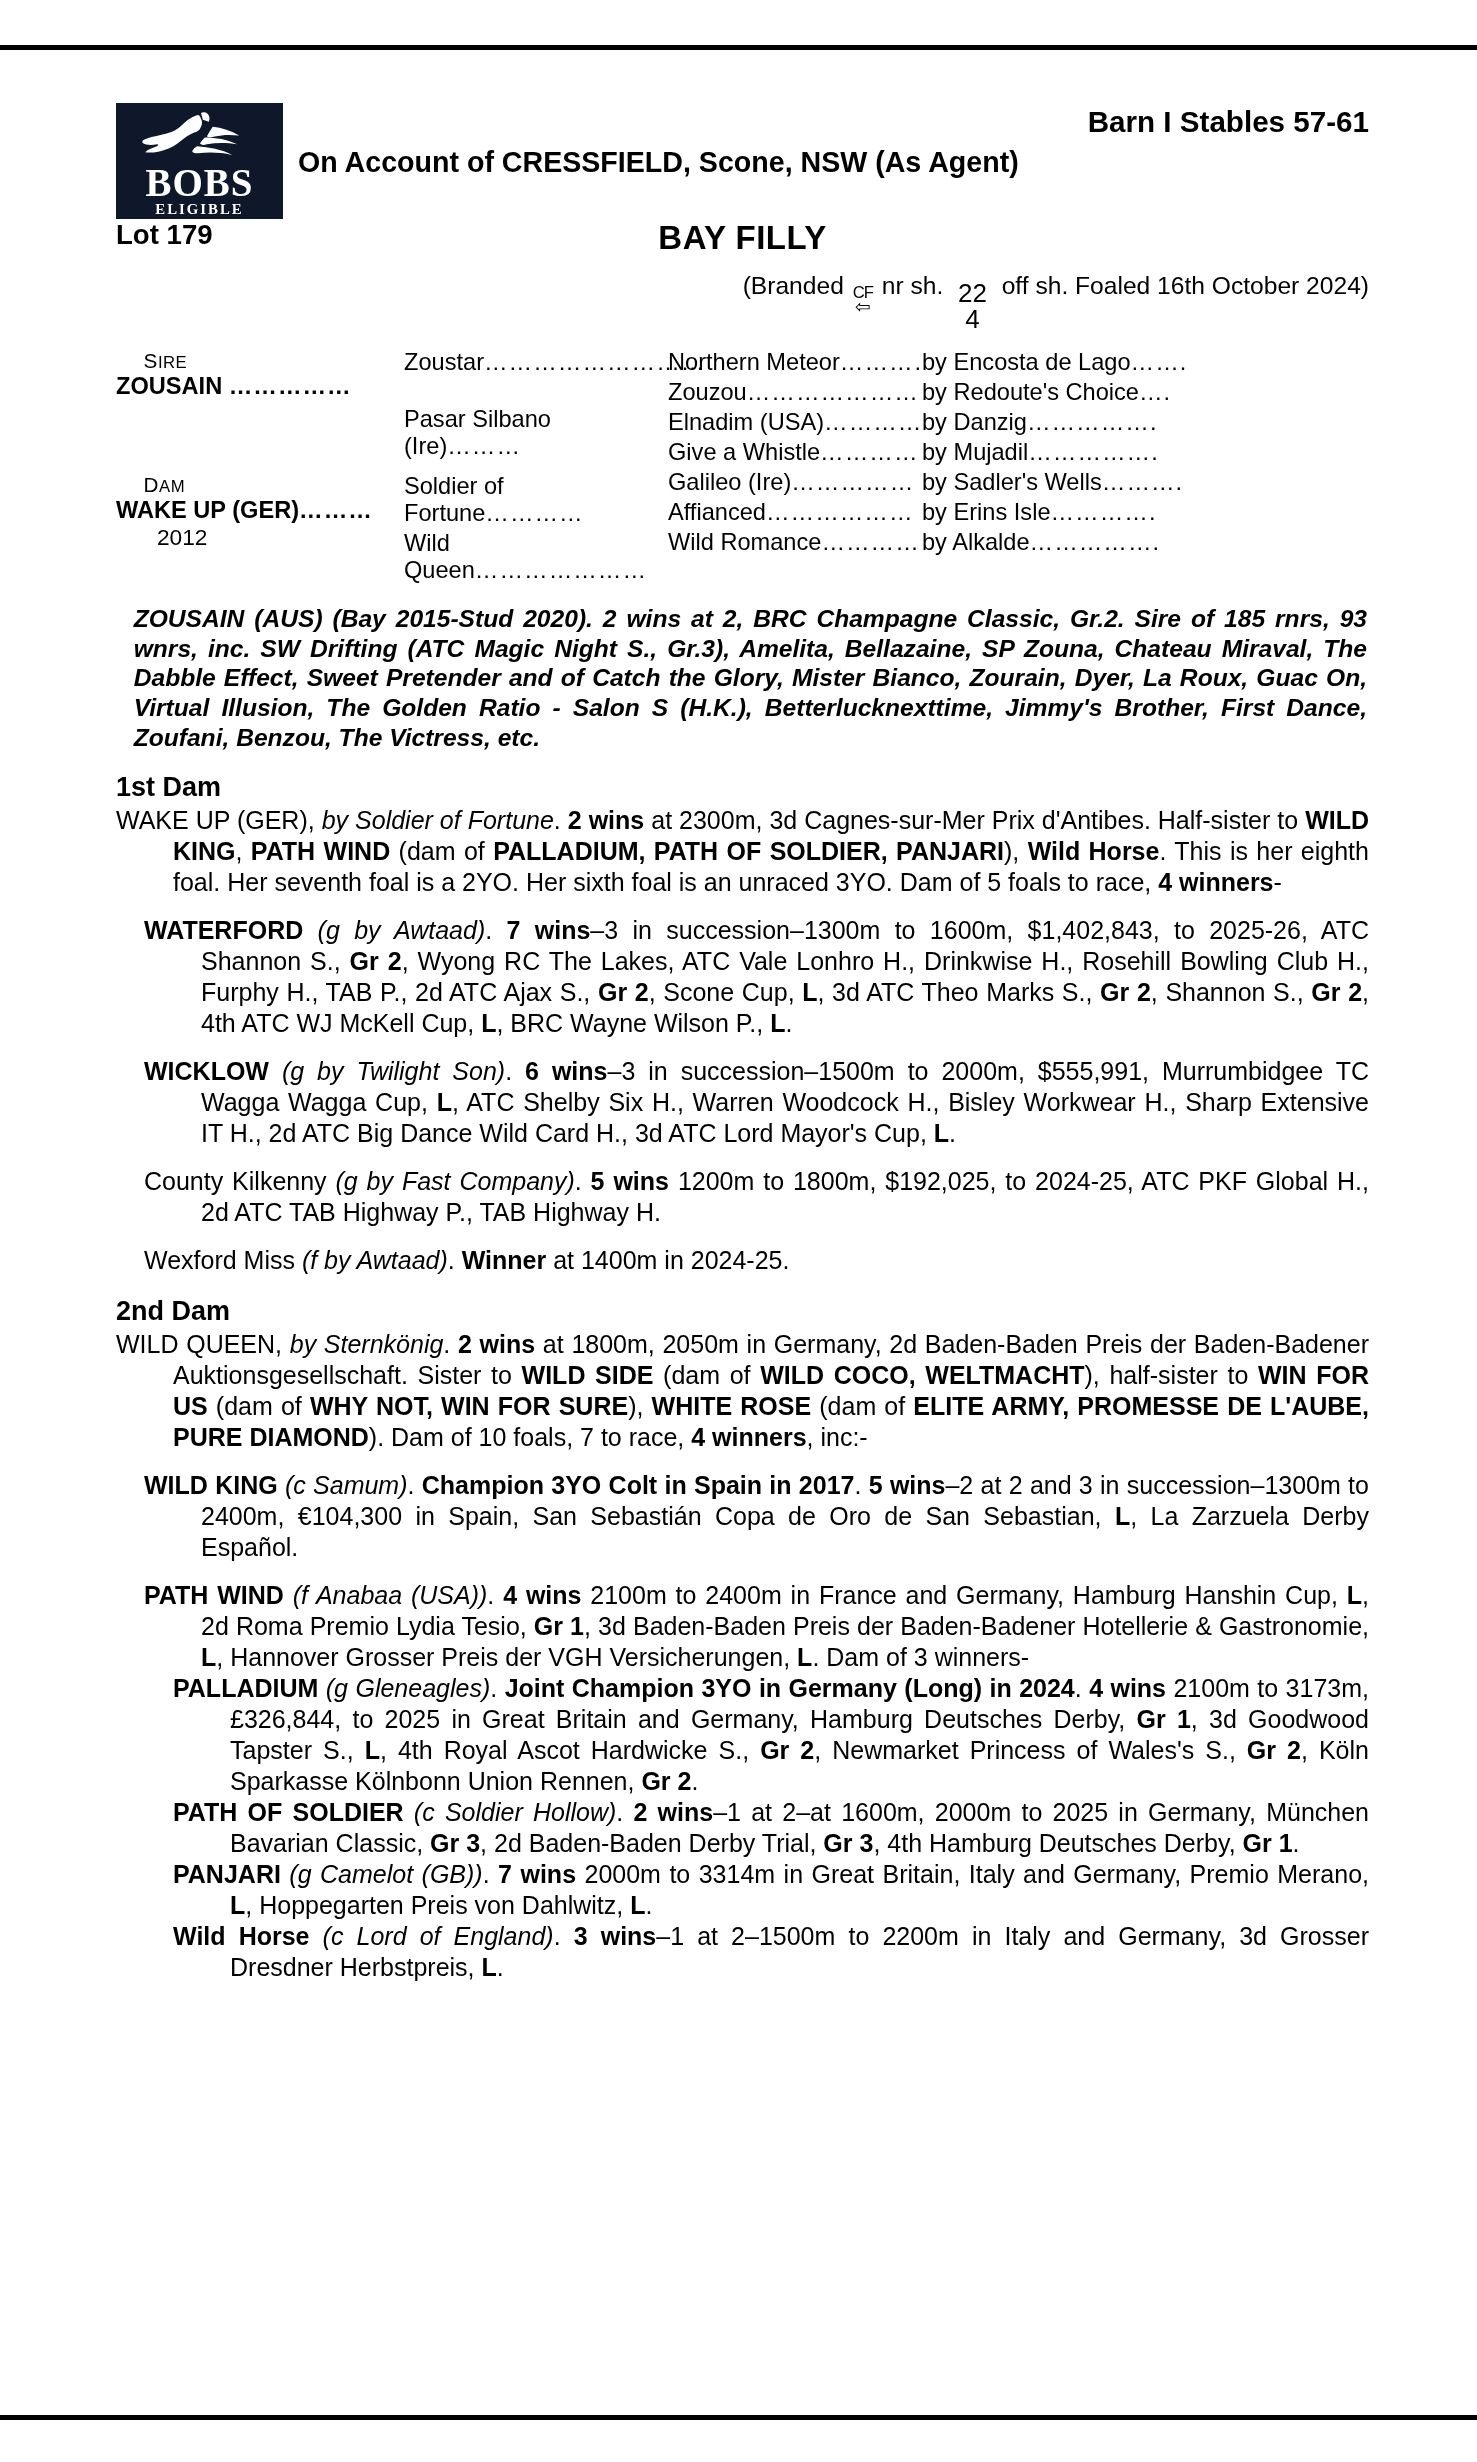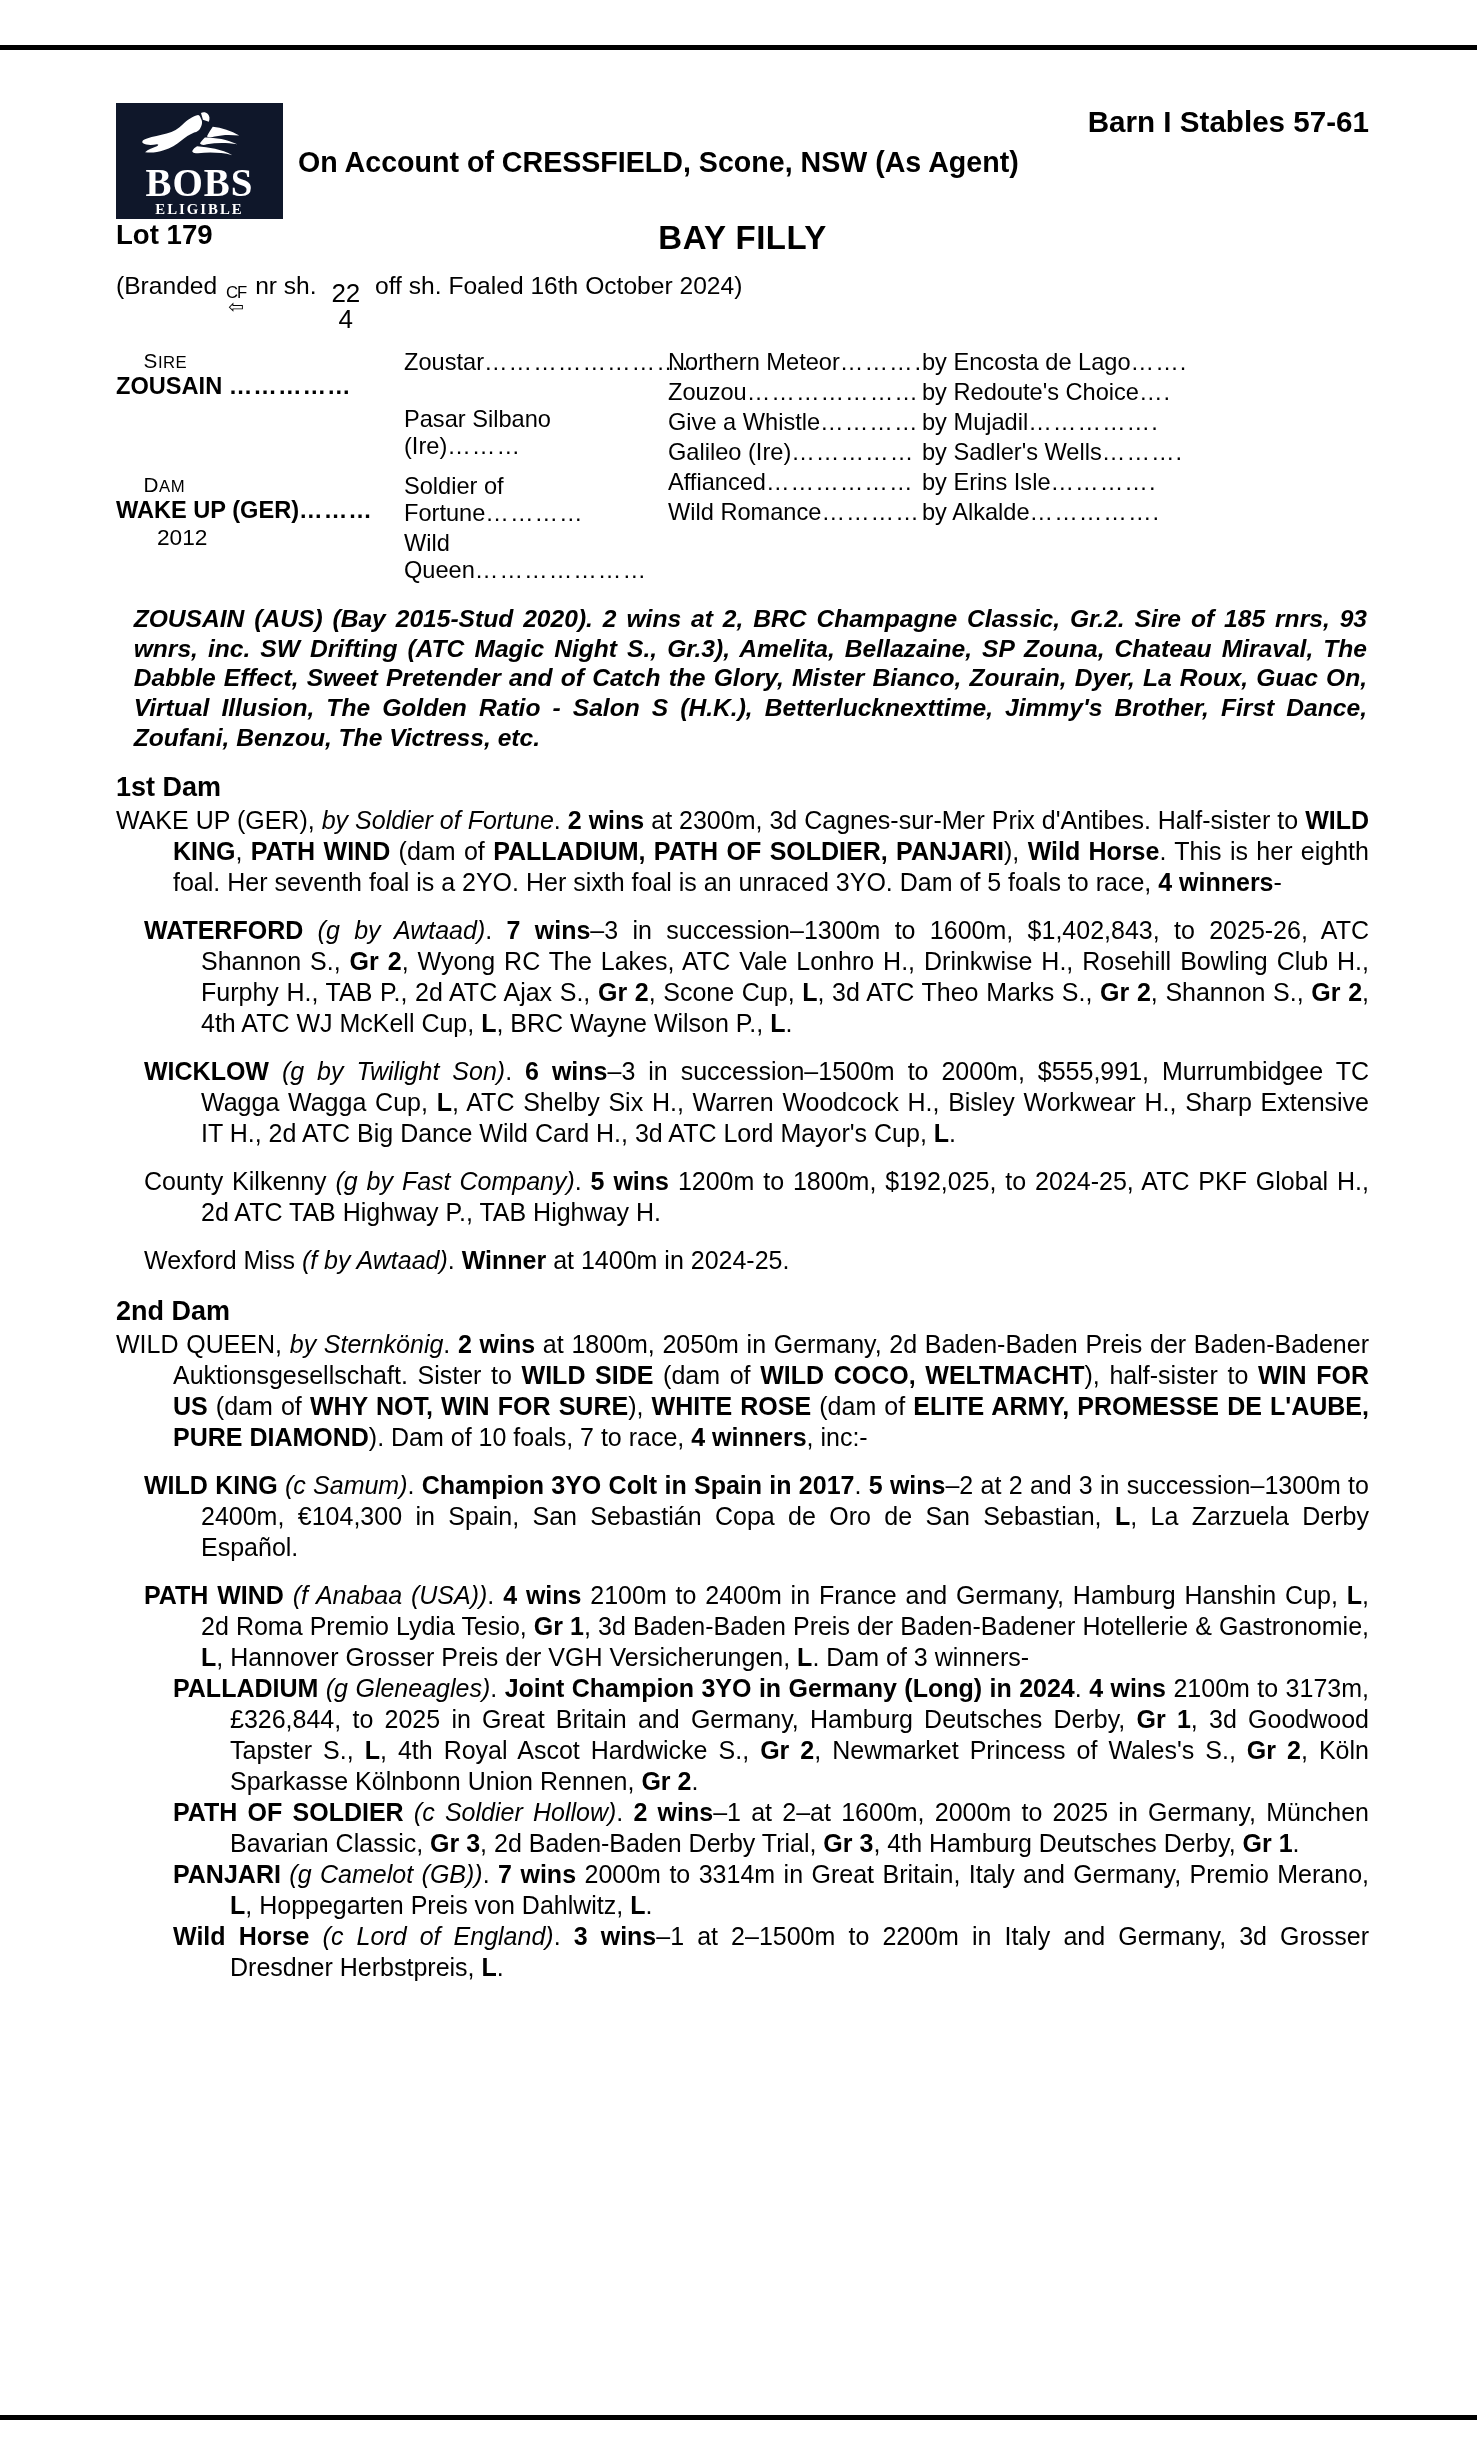--- a/index.html
+++ b/index.html
@@ -104,21 +104,21 @@
     font-size: 27.6px;
     font-weight: 700;
   }
   .filly-title {
     text-align: center;
     font-size: 33px;
     font-weight: 700;
     letter-spacing: 0.5px;
   }
   .branded-line {
-    text-align: left;
+    text-align: right;
     font-size: 24.6px;
     margin-top: 5.9px;
     white-space: nowrap;
   }
   .brand-mark {
     display: inline-flex;
     flex-direction: column;
     align-items: center;
     vertical-align: -3.9px;
     line-height: 1;
@@ -319,20 +319,24 @@
       <div class="ped-col3">
         <div class="gp-row">
           <span class="gp-left"><span>Northern Meteor</span><span class="dots">………………</span></span>
           <span class="gp-right"><span>by Encosta de Lago</span><span class="dots">…….</span></span>
         </div>
         <div class="gp-row">
           <span class="gp-left"><span>Zouzou</span><span class="dots">……………………</span></span>
           <span class="gp-right"><span>by Redoute's Choice</span><span class="dots">….</span></span>
         </div>
         <div class="gp-row">
+          <span class="gp-left"><span>Elnadim (USA)</span><span class="dots">…………</span></span>
+          <span class="gp-right"><span>by Danzig</span><span class="dots">…………….</span></span>
+        </div>
+        <div class="gp-row">
           <span class="gp-left"><span>Give a Whistle</span><span class="dots">…………</span></span>
           <span class="gp-right"><span>by Mujadil</span><span class="dots">…………….</span></span>
         </div>
         <div class="gp-row">
           <span class="gp-left"><span>Galileo (Ire)</span><span class="dots">……………</span></span>
           <span class="gp-right"><span>by Sadler's Wells</span><span class="dots">……….</span></span>
         </div>
         <div class="gp-row">
           <span class="gp-left"><span>Affianced</span><span class="dots">………………</span></span>
           <span class="gp-right"><span>by Erins Isle</span><span class="dots">………….</span></span>

